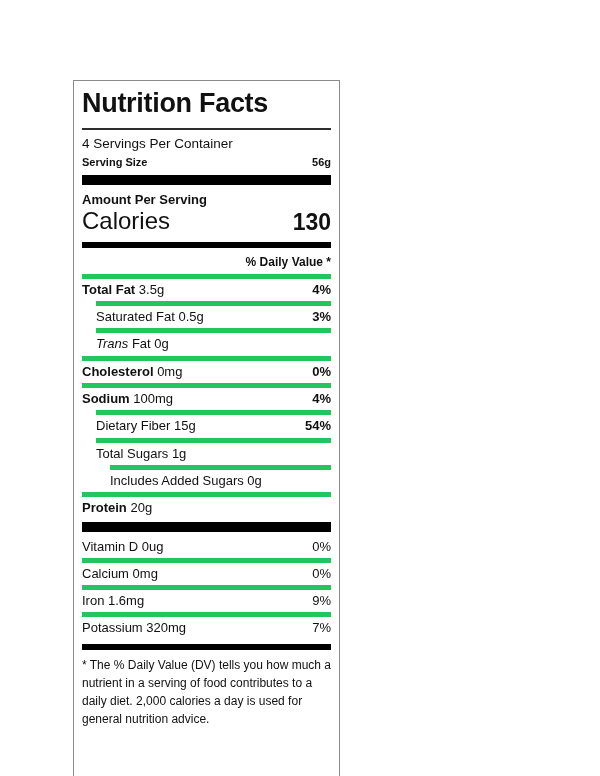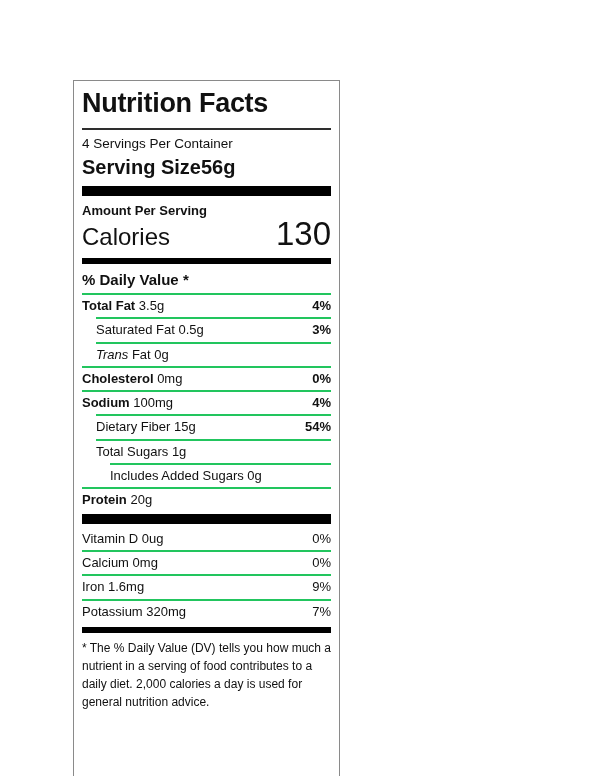--- a/index.html
+++ b/index.html
@@ -34,22 +34,23 @@
   .rule-heavy {
     border-top: 2px solid #2e2e2e;
     margin-bottom: 3px;
   }
   .servings {
     font-size: 13.5px;
     padding: 3px 0 2px 0;
   }
   .serving-row {
     display: flex;
+    justify-content: space-between;
     align-items: baseline;
-    font-size: 20px;
+    font-size: 11px;
     font-weight: 700;
     padding: 3px 0 5px 0;
   }
   .bar { background: #000000; }
   .bar-thick { height: 10px; margin: 2px 0 4px 0; }
   .bar-med   { height: 6px;  margin: 4px 0 2px 0; }
   .aps {
     font-size: 13px;
     font-weight: 700;
     padding-top: 3px;
@@ -60,38 +61,39 @@
     justify-content: space-between;
     align-items: flex-end;
     padding: 0 0 5px 0;
   }
   .cal-label {
     font-size: 24px;
     font-weight: 400;
     line-height: 1.05;
   }
   .cal-value {
-    font-size: 33px;
-    font-weight: 400;
+    font-size: 23px;
+    font-weight: 700;
     line-height: 0.92;
   }
   .dv-header {
-    font-size: 15px;
+    text-align: right;
+    font-size: 12px;
     font-weight: 700;
     padding: 5px 0 5px 0;
   }
   .row {
     display: flex;
     justify-content: space-between;
     align-items: baseline;
     font-size: 13px;
     line-height: 1.1;
     padding: 4px 0;
   }
-  .bt { border-top: 2px solid #22c55e; }
+  .bt { border-top: 5px solid #22c55e; }
   .l1 { margin-left: 14px; }
   .l2 { margin-left: 28px; }
   .b  { font-weight: 700; }
   .it { font-style: italic; }
   .row .dv { font-weight: 700; }
   .row.vrow .dv { font-weight: 400; }
   .amt { font-weight: 400; }
   .footnote {
     font-size: 12px;
     line-height: 1.5;

